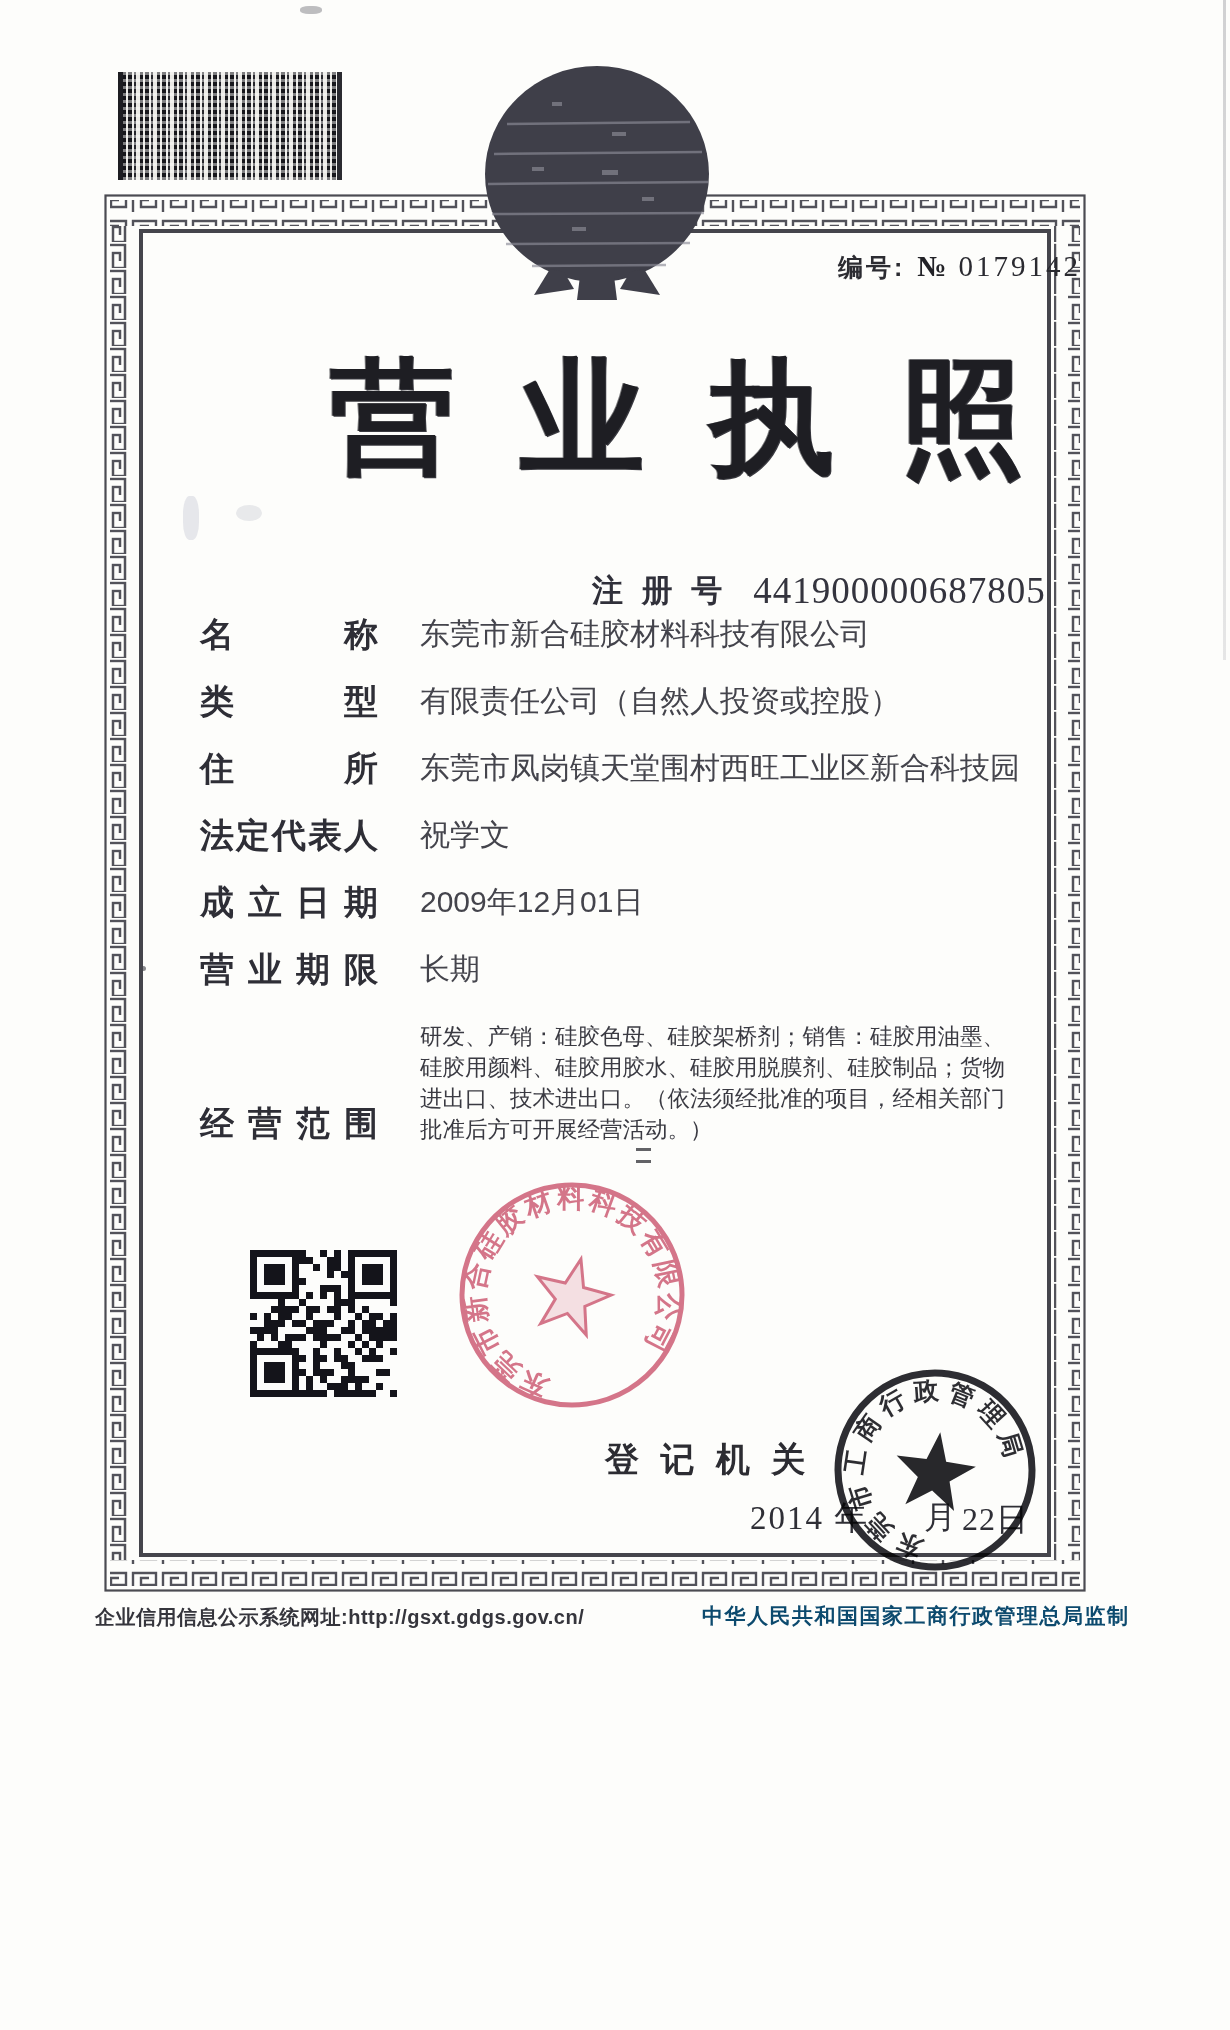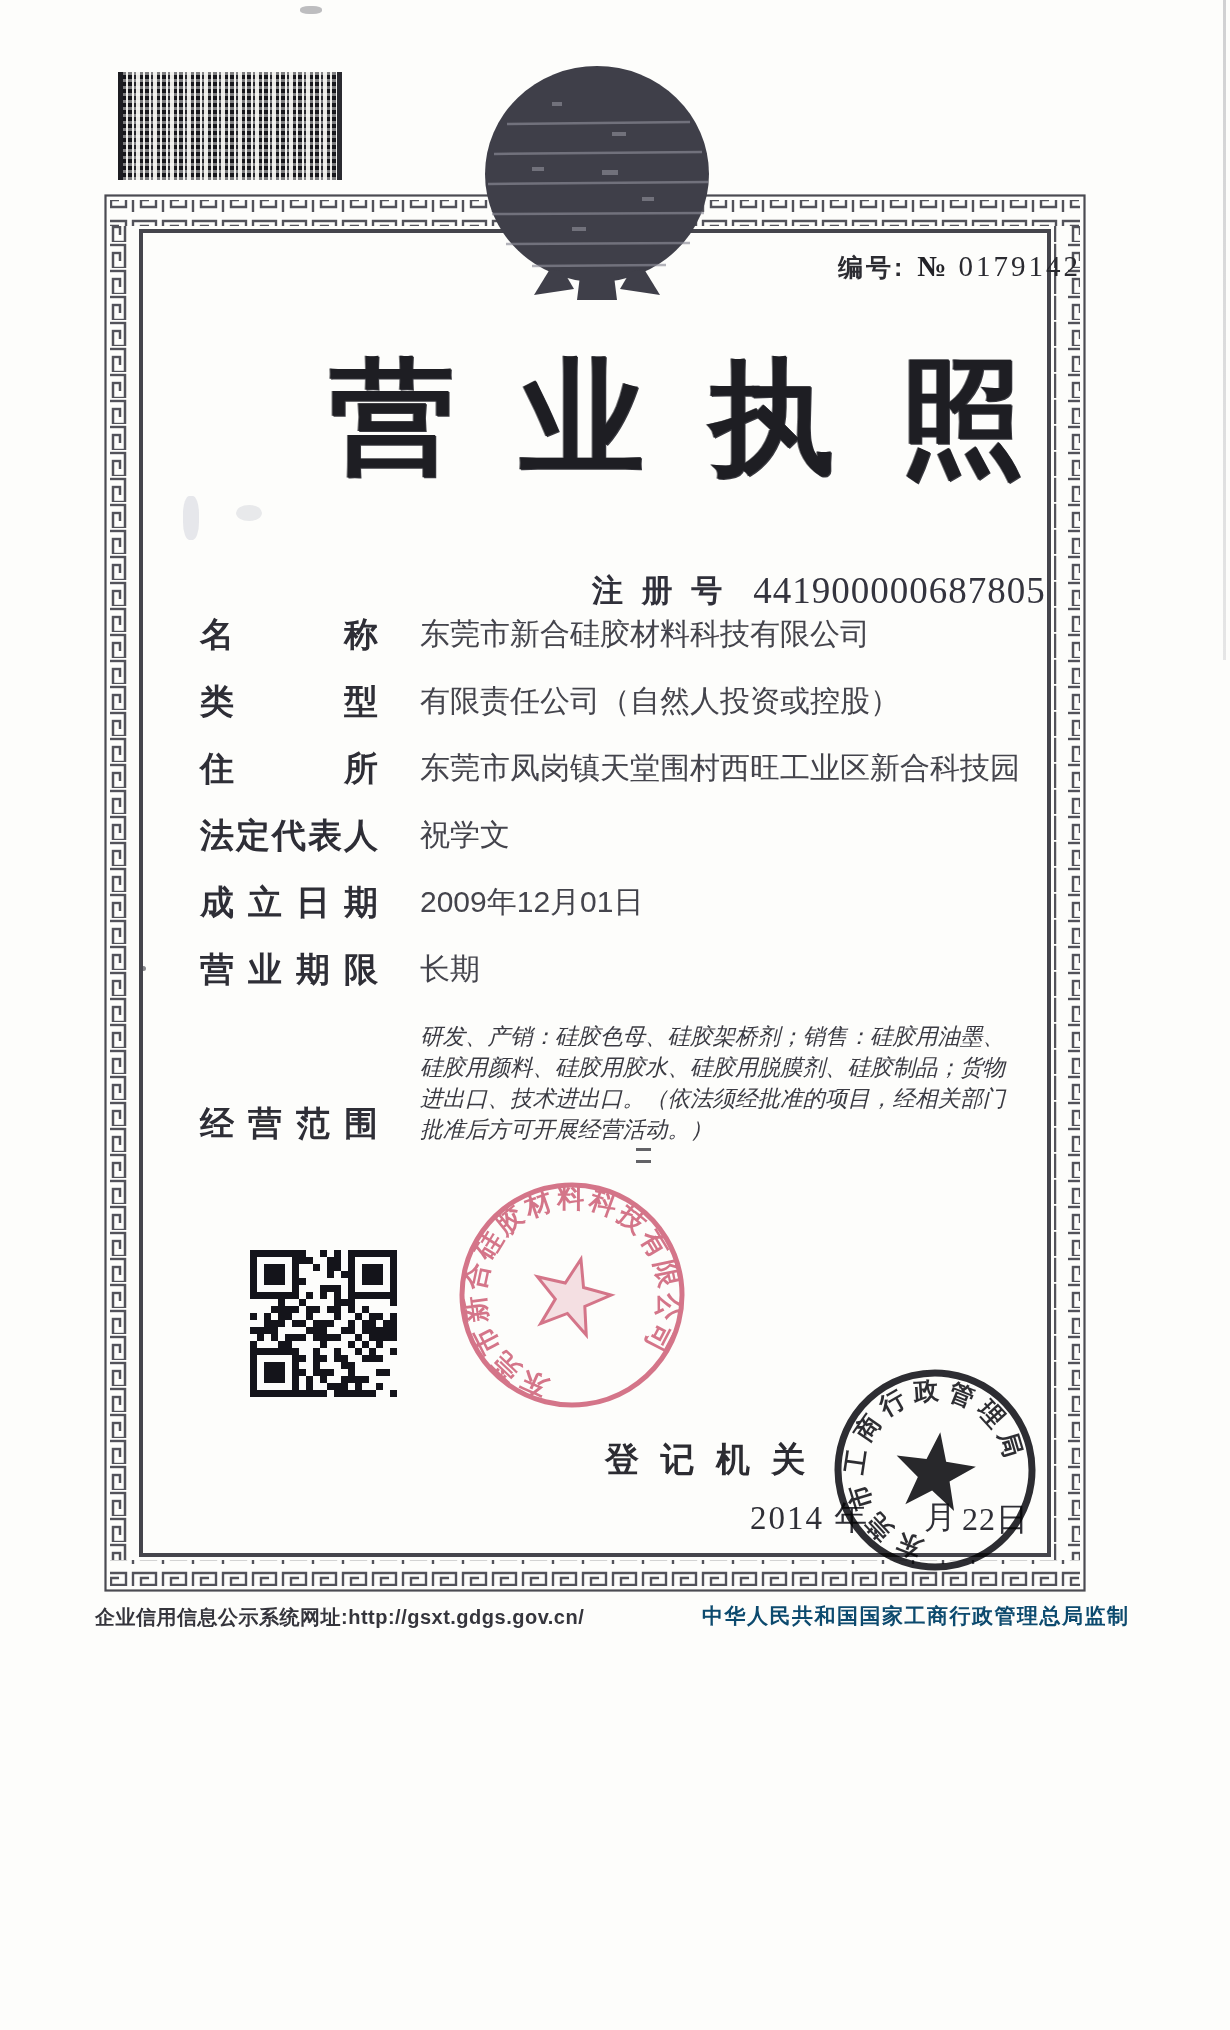--- a/index.html
+++ b/index.html
@@ -54,21 +54,21 @@
   .regrow .rnum{font-family:"Liberation Serif",serif;font-size:37px;color:#34343e;margin-left:26px;letter-spacing:1px;}
 
   
   .fields{left:200px;top:612px;width:820px;z-index:2;}
   .frow{display:flex;align-items:flex-end;margin-bottom:23px;}
   .flabel{
     width:178px;flex:0 0 178px;font-size:34px;font-weight:600;color:#2e2e36;
     line-height:44px;text-align:justify;text-align-last:justify;
   }
   .fvalue{margin-left:42px;font-size:30px;color:#44444c;line-height:44px;}
-  .fvalue.scope{font-size:22.5px;line-height:31px;width:588px;padding-top:7px;color:#3a3a42;font-style:italic;}
+  .fvalue.scope{font-size:22.5px;line-height:31px;width:588px;padding-top:7px;color:#3a3a42;}
 
   
   .qr{left:250px;top:1250px;display:grid;grid-template-columns:repeat(21,7px);grid-auto-rows:7px;z-index:2;}
   .qr .on{background:#14141a;}
 
   
   .seal-red{left:427px;top:1150px;z-index:5;mix-blend-mode:multiply;opacity:.85;}
   .seal-black{left:815px;top:1350px;z-index:6;mix-blend-mode:multiply;opacity:.93;}
 
   

